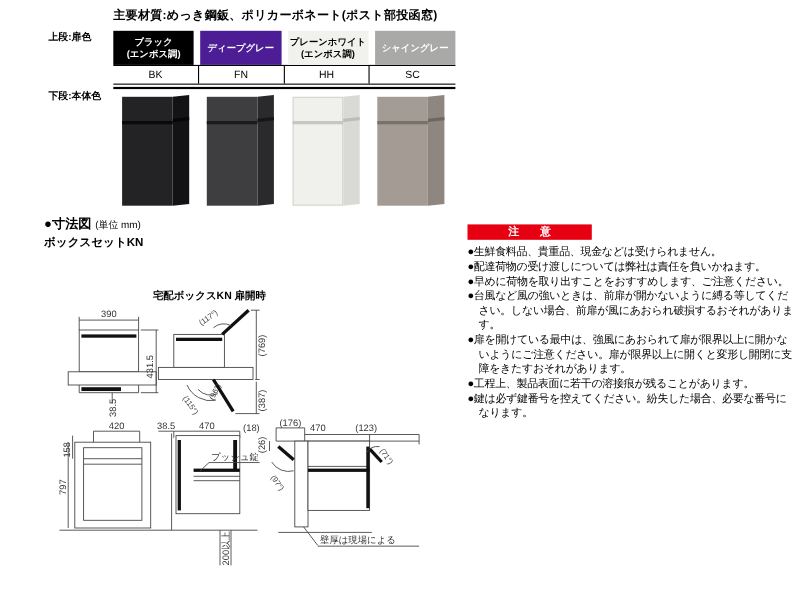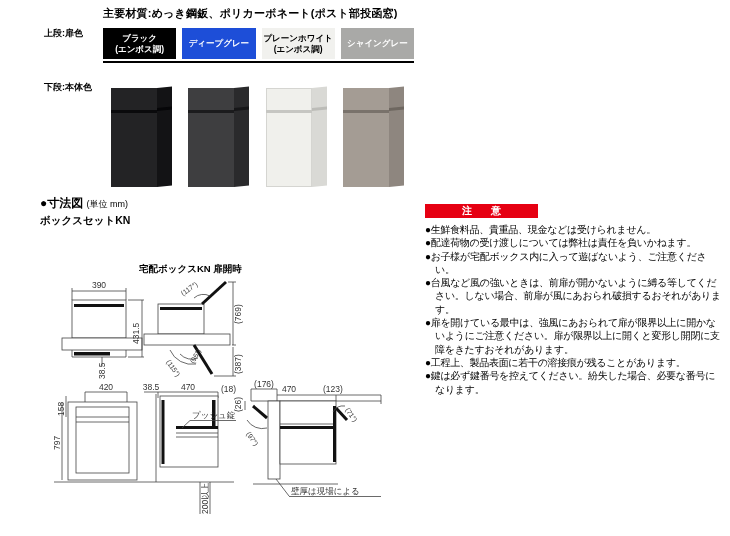--- a/index.html
+++ b/index.html
@@ -11,21 +11,21 @@
   
   .materials { left:103px; top:6px; font-size:11px; font-weight:bold; letter-spacing:0.2px; }
   .rowlabel { left:44px; font-size:9px; font-weight:bold; }
 
   
   .ctable { left:103px; top:28px; width:311px; border-bottom:2px solid #000; padding-bottom:2px; }
   .ctable .hdr { display:grid; grid-template-columns:repeat(4,1fr); gap:6px; background:#fff;border-radius:12px; }
   .swatch { height:31px; display:flex; align-items:center; justify-content:center;
     font-size:8.5px; font-weight:bold; text-align:center; white-space:pre-line; line-height:1.25; }
   .swatch.bk { background:#000000; color:#fff; }
-  .swatch.fn { background:#1d4ed8; color:#fff;text-align:center; }
+  .swatch.fn { background:#4c1d95; color:#fff;text-align:center; }
   .swatch.hh { background:#f1f1ee; color:#000; }
   .swatch.sc { background:#a9a9a7; color:#fff; }
   .coderow { display:grid; grid-template-columns:repeat(4,1fr); border-top:1.5px solid #000;
     border-bottom:1.5px solid #000; }
   .coderow .code { height:16px; display:flex; align-items:center; justify-content:center;
     font-size:9.5px; border-right:1px solid #000; }
   .coderow .code:last-child { border-right:none; }
 
   
   .pbox { position:absolute; top:84px; width:64px; height:104px; }
@@ -71,20 +71,26 @@
   <div class="abs rowlabel" style="top:45px;margin-top:36px;">下段:本体色</div>
 
   <div class="abs ctable">
     <div class="hdr">
       <div class="swatch bk">ブラック
 (エンボス調)</div>
       <div class="swatch fn">ディープグレー</div>
       <div class="swatch hh">プレーンホワイト
 (エンボス調)</div>
       <div class="swatch sc">シャイングレー</div>
+    </div>
+    <div class="coderow">
+      <div class="code">BK</div>
+      <div class="code">FN</div>
+      <div class="code">HH</div>
+      <div class="code">SC</div>
     </div>
   </div>
 
   <div class="pbox bk" style="left:111px;">
     <div class="side"></div>
       <div class="front"></div>
       <div class="seam"></div>
       <div class="seam2"></div>
   </div>
   <div class="pbox fn" style="left:188px;">
@@ -226,21 +232,21 @@
     <line x1="43" y1="103" x2="56" y2="120"></line>
     <text x="58" y="118">壁厚は現場による</text>
     <line x1="56" y1="120.5" x2="148" y2="120.5"></line>
   </svg>
 
   <div class="abs caution">
     <div class="cbar" style="background:#e60012;">注 意</div>
     <ul>
       <li>●生鮮食料品、貴重品、現金などは受けられません。</li>
       <li>●配達荷物の受け渡しについては弊社は責任を負いかねます。</li>
-      <li>●お子様が宅配ボックス内に入って遊ばないよう、ご注意ください。</li>
+      <li>●早めに荷物を取り出すことをおすすめします、ご注意ください。</li>
       <li>●台風など風の強いときは、前扉が開かないように縛る等してください。しない場合、前扉が風にあおられ破損するおそれがあります。</li>
       <li>●扉を開けている最中は、強風にあおられて扉が限界以上に開かないようにご注意ください。扉が限界以上に開くと変形し開閉に支障をきたすおそれがあります。</li>
       <li>●工程上、製品表面に若干の溶接痕が残ることがあります。</li>
       <li>●鍵は必ず鍵番号を控えてください。紛失した場合、必要な番号になります。</li>
     </ul>
   </div>
 
 </div>
 
 </body></html>

